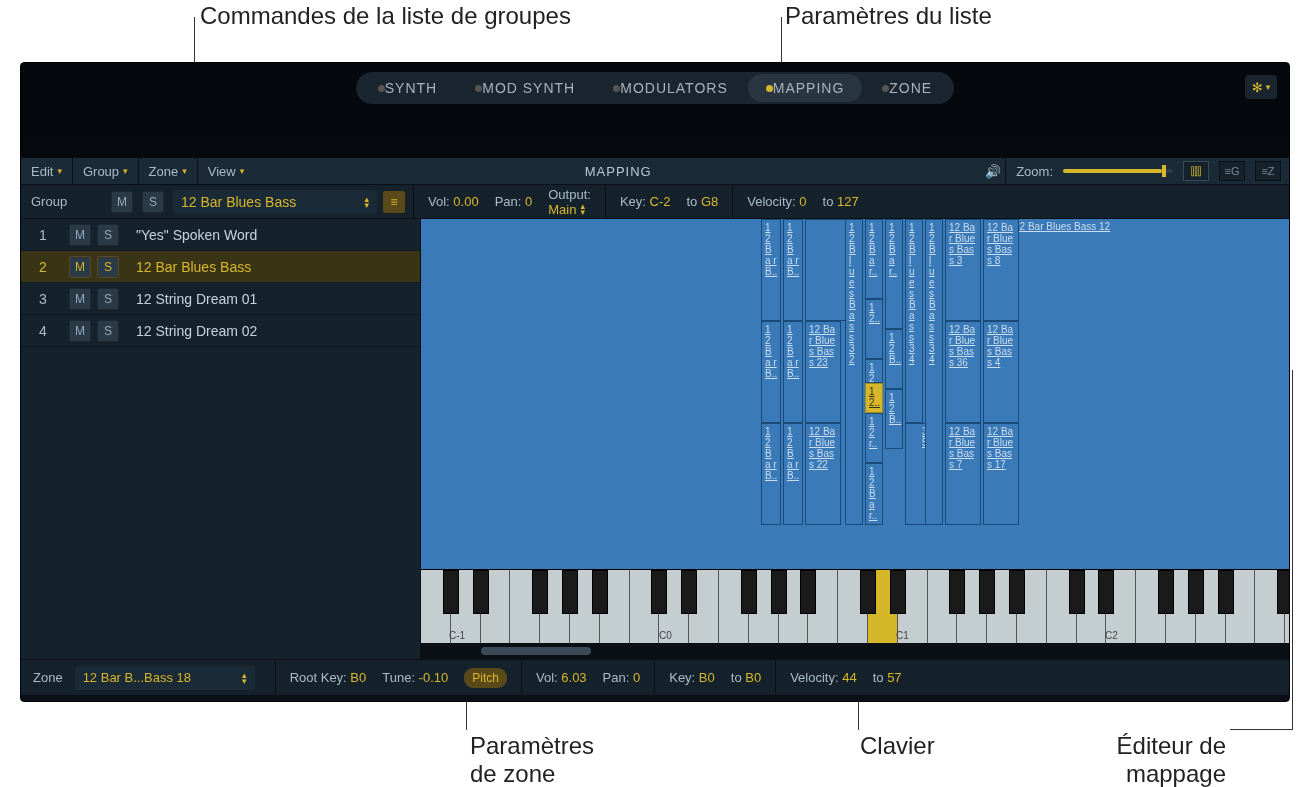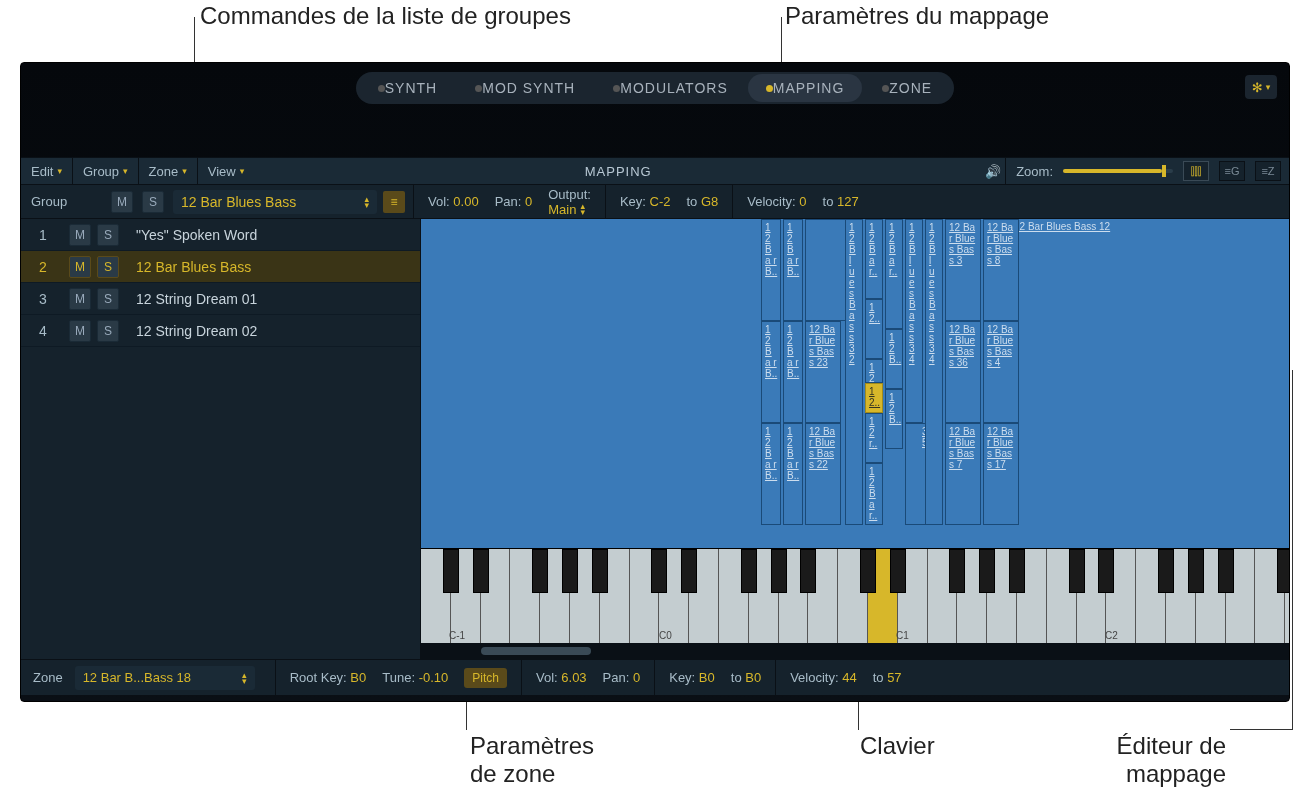--- a/index.html
+++ b/index.html
@@ -78,48 +78,48 @@
   .grp-row.selected .ms-btn { color: #d7b72a; border-color: #5a4a1a; }
   
   .editor { flex: 1; display: flex; flex-direction: column; background: #15222c; position: relative; }
   .zones-area { flex: 1; background: #2a5a8a; position: relative; overflow: hidden; }
   .zone-block { position: absolute; background: #3a7ab8; border: 1px solid #1a4a78; color: #cde;
                 font-size: 10px; padding: 2px 3px; line-height: 11px; overflow: hidden;
                 word-break: break-all; text-decoration: underline; }
   .zone-block.ylw { background: #d7b72a; border-color: #a08a1a; color: #332; }
   .zones-bg { position: absolute; inset: 0; background: #3a7ab8; }
   
-  .keyboard { height: 95px; background: #c4cdd0; position: relative; overflow: hidden;
+  .keyboard { height: 74px; background: #c4cdd0; position: relative; overflow: hidden;
               border-top: 1px solid #000; padding-left: 21px; }
   .wkey { position: absolute; top: 0; bottom: 0; background: #c4cdd0; border-right: 1px solid #555; }
   .bkey { position: absolute; top: 0; height: 44px; background: #1a1a1a; border: 1px solid #000;
           z-index: 2; }
   .wkey.hl { background: #d7b72a; }
   .kbd-label { position: absolute; bottom: 2px; font-size: 10px; color: #444; }
   .kbd-scroll { height: 16px; background: #0a1016; position: relative; }
   .kbd-thumb { position: absolute; left: 60px; top: 4px; width: 110px; height: 8px;
                background: #3a4a56; border-radius: 4px; }
   
   
   .zone-footer { display: flex; align-items: center; height: 36px; background: #15222c;
                  border-top: 1px solid #0a1016; font-size: 13px; }
   .zf-label { padding: 0 12px; color: #a8bcc8; }
   .zf-name { background: #1a2a36; color: #d7b72a; padding: 4px 8px; border-radius: 3px;
              display: flex; align-items: center; gap: 8px; font-size: 13px; height: 24px; width: 180px;
              justify-content: space-between; }
-  .pitch-btn { background: #5a4a1a; color: #d7b72a; padding: 3px 8px; border-radius: 3px; font-size: 12px; }
+  .pitch-btn { background: #5a4a1a; color: #d7b72a; padding: 3px 8px; border-radius: 9px; font-size: 12px; }
 
 </style>
 </head>
 <body>
 
 <div class="callout" style="left:200px; top:2px;">Commandes de la liste de groupes</div>
 <div class="callout-line" style="left:194px; top:17px; width:1px; height:228px;"></div>
 
-<div class="callout" style="left:785px; top:2px;">Paramètres du mappage</div>
+<div class="callout" style="left:785px; top:2px;">Paramètres du liste</div>
 <div class="callout-line" style="left:781px; top:17px; width:1px; height:228px;"></div>
 
 <div class="callout" style="left:470px; top:732px;">
   <div>Paramètres</div>
   <div>de zone</div>
 </div>
 <div class="callout-line" style="left:466px; top:670px; width:1px; height:60px;"></div>
 
 <div class="callout" style="left:860px; top:732px;">Clavier</div>
 <div class="callout-line" style="left:858px; top:585px; width:1px; height:145px;"></div>

